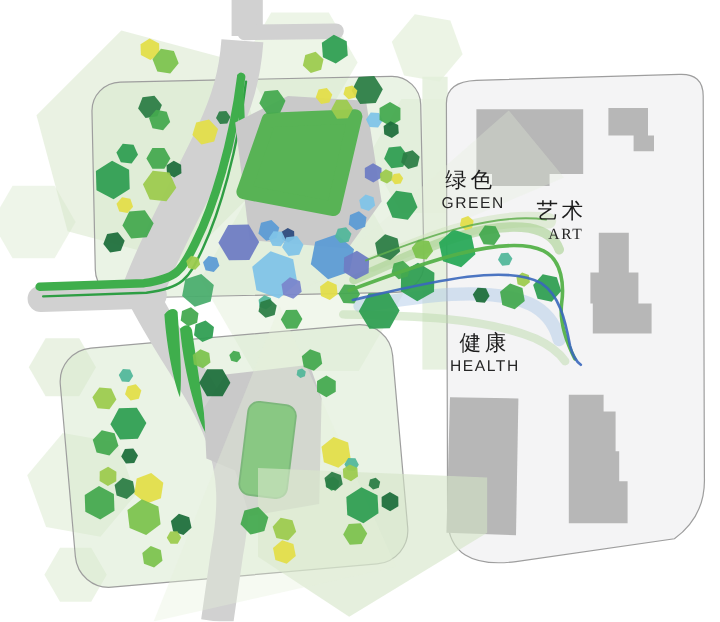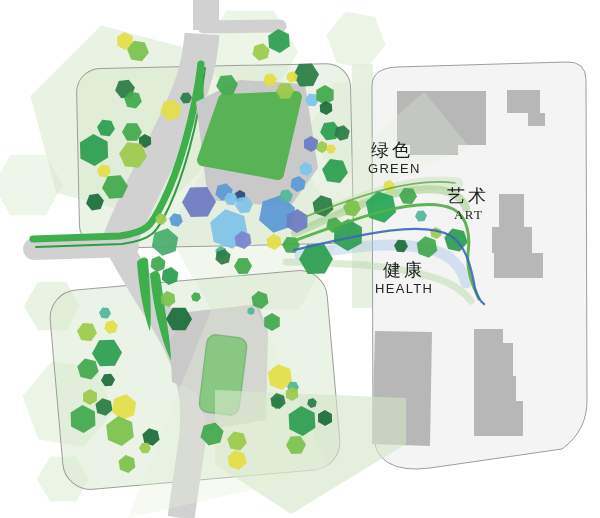--- a/index.html
+++ b/index.html
@@ -4,24 +4,24 @@
 <style>
   html,body{margin:0;padding:0;background:#ffffff;}
   body{width:600px;height:518px;overflow:hidden;font-family:"Liberation Sans",sans-serif;}
   .stage{position:relative;width:600px;height:518px;background:#ffffff;}
   svg.plan{position:absolute;left:0;top:0;width:600px;height:518px;}
   .map-label{position:absolute;color:#1c1c1c;line-height:1.05;white-space:nowrap;}
   .map-label .zh{display:block;font-size:18px;letter-spacing:3px;font-weight:500;}
   .map-label .en{display:block;font-size:13px;letter-spacing:1.3px;margin-top:2px;color:#262626;}
   .lbl-green{left:368px;top:141px;}
   .lbl-green .zh{margin-left:3px;}
-  .lbl-art{left:447px;top:187px;}
+  .lbl-art{left:447px;top:167px;text-align:center;}
   .lbl-art .en{margin-left:7px;font-family:Liberation Serif, serif;}
   .lbl-health{left:375px;top:261px;}
-  .lbl-health .zh{margin-left:8px;}
+  .lbl-health .zh{margin-left:8px;margin-top:16px;}
 </style>
 </head>
 <body>
 
 <div class="stage">
   <svg class="plan" viewBox="0 0 600 518">
       <polygon points="223.6,147.9 152.9,218.6 56.3,192.7 30.4,96.1 101.1,25.4 197.7,51.3" fill="#d5e6c8" opacity="0.5"></polygon>
       <polygon points="298.0,52.0 274.0,93.6 226.0,93.6 202.0,52.0 226.0,10.4 274.0,10.4" fill="#dcebd0" opacity="0.5"></polygon>
       <polygon points="385.5,45.2 366.3,68.2 336.7,63.0 326.5,34.8 345.7,11.8 375.3,17.0" fill="#dcebd0" opacity="0.55"></polygon>
       <polygon points="417.0,130.0 389.5,177.6 334.5,177.6 307.0,130.0 334.5,82.4 389.5,82.4" fill="#dcebd0" opacity="0.4"></polygon>

